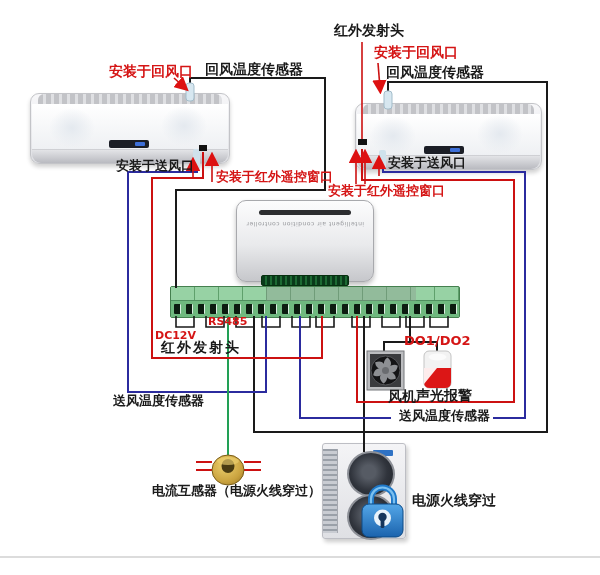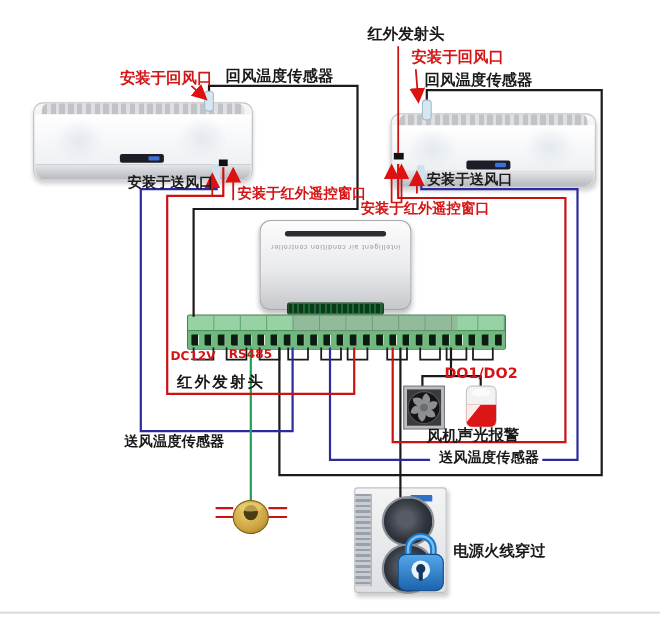--- a/index.html
+++ b/index.html
@@ -9,21 +9,21 @@
   
   .w{fill:none;stroke-width:2;}
   .w-black{stroke:var(--wire-black);}
   .w-red{stroke:var(--wire-red);}
   .w-blue{stroke:var(--wire-blue);}
   .w-green{stroke:var(--wire-green);}
   .w-thin{stroke-width:1.6;}
   
   .lbl{position:absolute;z-index:3;white-space:nowrap;font-weight:700;line-height:1.15;}
   .t-red{color:var(--label-red);}
-  .t-black{color:var(--label-black);}
+  .t-black{color:var(--label-black);font-family:Liberation Mono, monospace;}
   .fs14{font-size:14px;} .fs13{font-size:13px;} .fs11{font-size:11px;}
   .mask{background:#fff;padding:0 3px;}
   
   .ac{position:absolute;z-index:1;border-radius:9px;border:1px solid #c3c4c8;
       background:linear-gradient(180deg,#f7f7f9,#dedfe3);box-shadow:0 3px 4px rgba(0,0,0,.18);}
   .ac .vent{position:absolute;top:0;left:7px;right:7px;height:10px;border-radius:6px 6px 0 0;
       background:repeating-linear-gradient(90deg,#c2c3c7 0 5px,#dfe0e3 5px 8px);}
   .ac .panel{position:absolute;top:10px;left:1px;right:1px;bottom:13px;
       background:linear-gradient(180deg,#ffffff,#eef0f3);}
   .ac .bottomstrip{position:absolute;left:1px;right:1px;bottom:0;height:13px;border-radius:0 0 9px 9px;
@@ -236,23 +236,24 @@
 
   <div class="lbl t-red fs14" style="left:109px;top:63px;">安装于回风口</div>
   <div class="lbl t-black fs14" style="left:205px;top:62px;">回风温度传感器</div>
   <div class="lbl t-black fs14" style="left:334px;top:23px;">红外发射头</div>
   <div class="lbl t-red fs14" style="left:374px;top:44px;">安装于回风口</div>
   <div class="lbl t-black fs14" style="left:386px;top:65px;">回风温度传感器</div>
   <div class="lbl t-black fs13" style="left:116px;top:160px;">安装于送风口</div>
   <div class="lbl t-red fs13" style="left:216px;top:170px;">安装于红外遥控窗口</div>
   <div class="lbl t-black fs13" style="left:388px;top:157px;">安装于送风口</div>
   <div class="lbl t-red fs13" style="left:328px;top:184px;">安装于红外遥控窗口</div>
-  <div class="lbl t-red fs11" style="left:155px;top:318px;">DC12V</div>
+  <div class="lbl t-red fs11" style="left:155px;top:330px;">DC12V</div>
   <div class="lbl t-red fs11" style="left:169px;top:316px;margin-left:39px;">RS485</div>
   <div class="lbl t-black fs14" style="left:161px;top:340px;letter-spacing:2px;">红外发射头</div>
   <div class="lbl t-red fs13" style="left:404px;top:334px;">DO1/DO2</div>
   <div class="lbl t-black fs14" style="left:388px;top:389px;">风机</div>
   <div class="lbl t-black fs14" style="left:416px;top:388px;">声光报警</div>
   <div class="lbl t-black fs13" style="left:113px;top:395px;">送风温度传感器</div>
   <div class="lbl t-black fs13 mask" style="left:396px;top:410px;">送风温度传感器</div>
+  <div class="lbl t-black fs13" style="left:152px;top:485px;">电流互感器（电源火线穿过）</div>
   <div class="lbl t-black fs14" style="left:412px;top:493px;">电源火线穿过</div>
 
 </div>
 
 </body></html>

